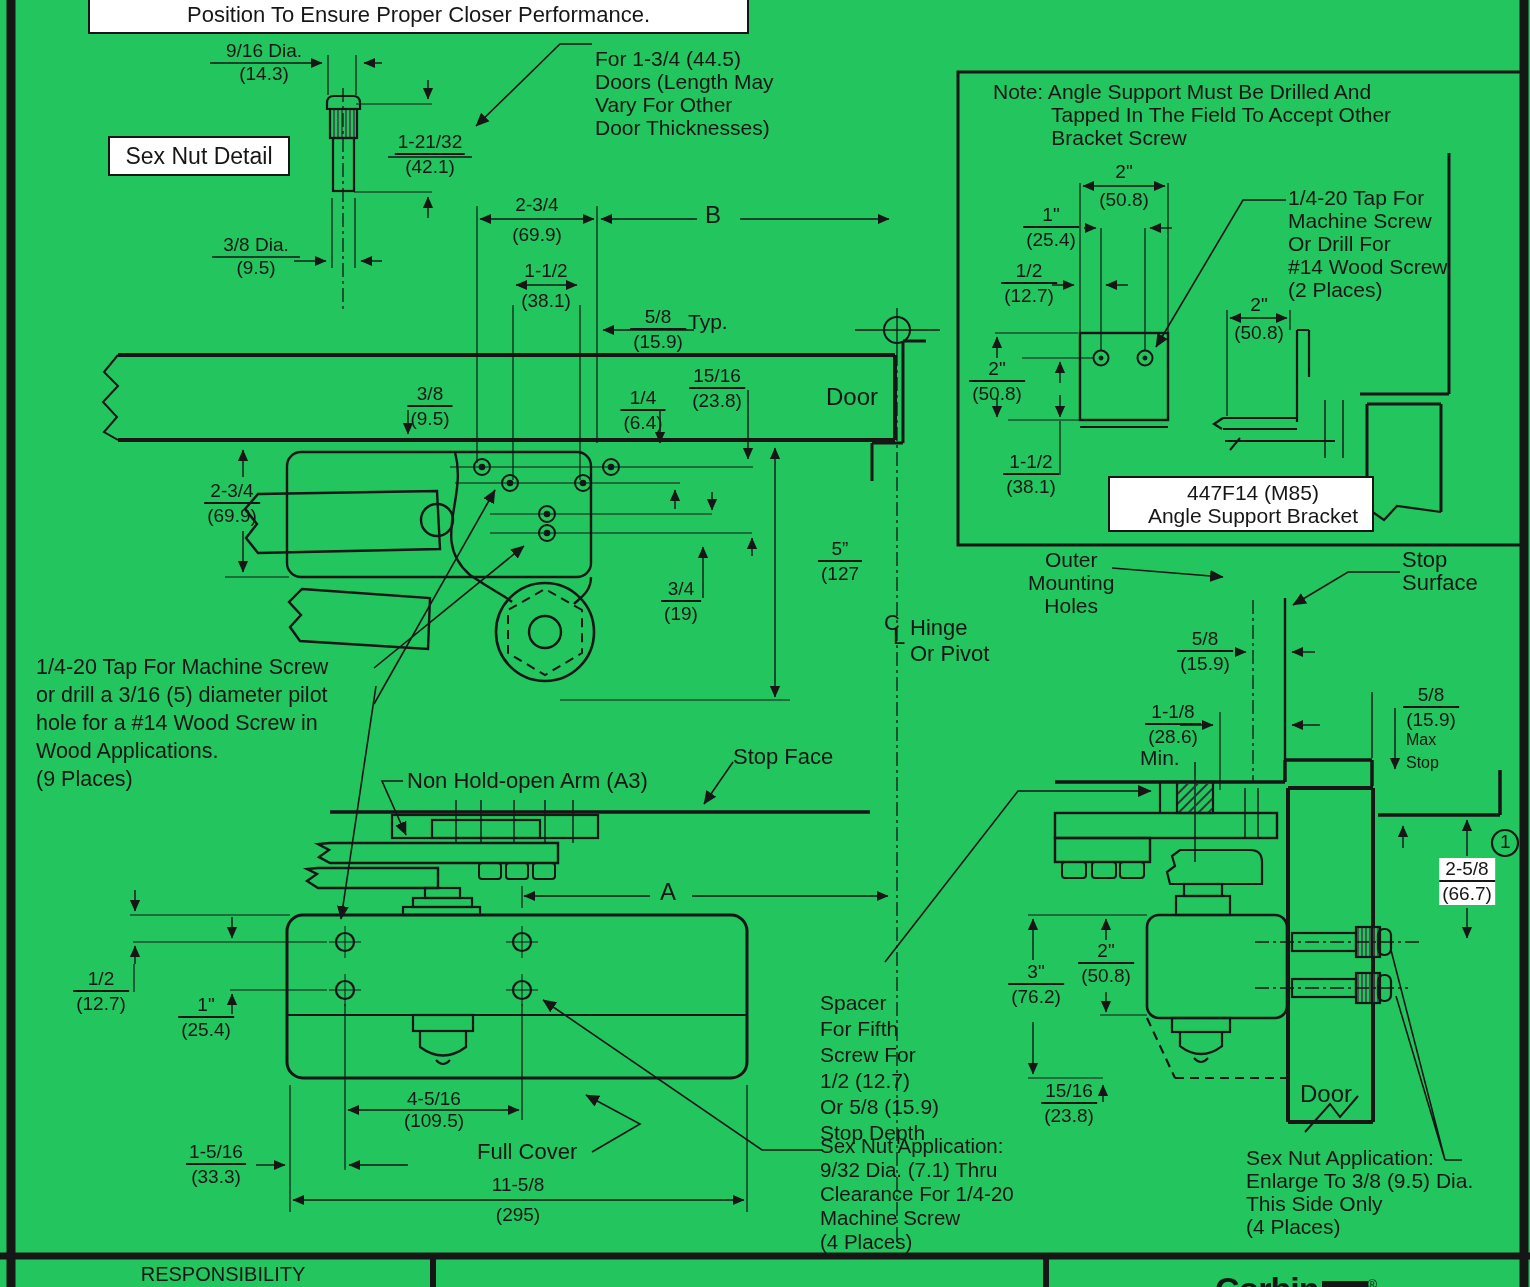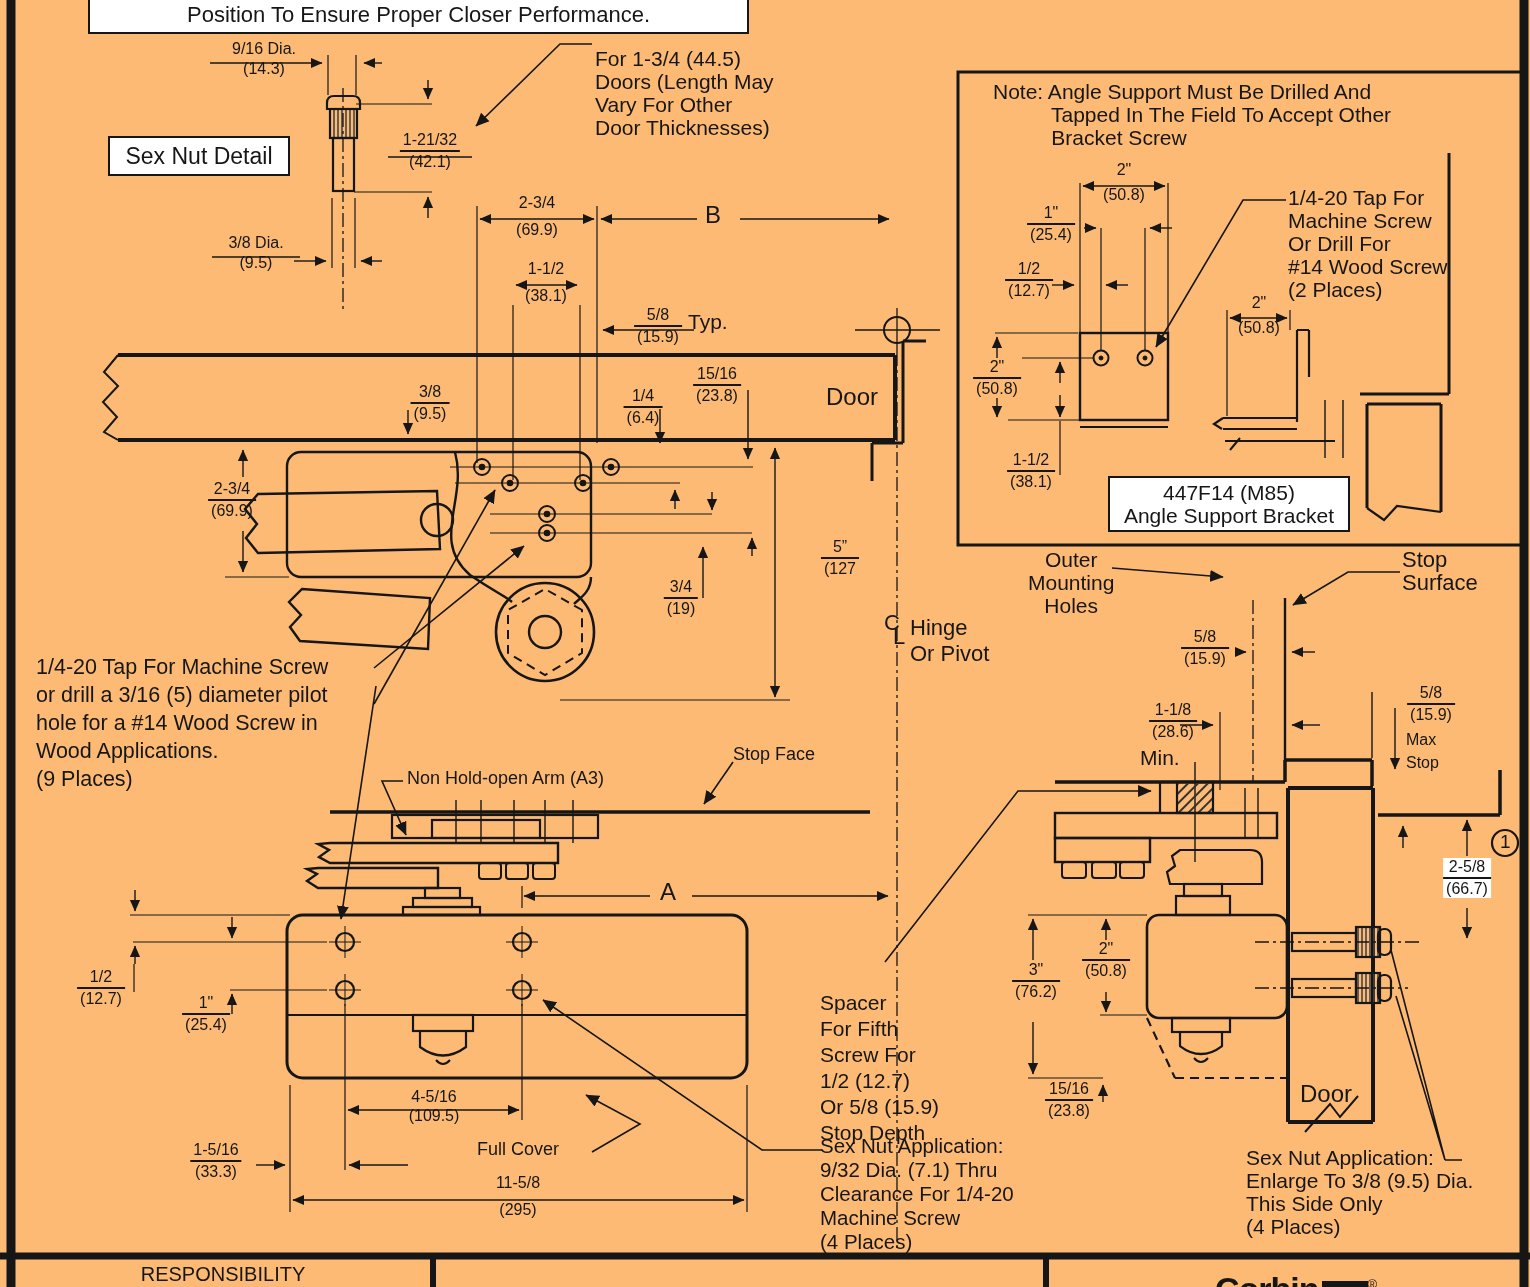--- a/index.html
+++ b/index.html
@@ -1,22 +1,22 @@
 <!DOCTYPE html>
 <html><head>
 <meta charset="utf-8">
 <style>
   html,body{margin:0;padding:0;background:#fff;}
-  #stage{position:relative;width:1530px;height:1287px;overflow:hidden;background:#fdba74;
+  #stage{position:relative;width:1530px;height:1287px;overflow:hidden;background:#22c55e;
          font-family:"Liberation Sans","DejaVu Sans",sans-serif;color:#161616;}
   svg{position:absolute;left:0;top:0;}
-  .frac{position:absolute;transform:translateX(-50%);text-align:center;font-size:16px;line-height:1.12;white-space:nowrap;z-index:3;}
+  .frac{position:absolute;transform:translateX(-50%);text-align:center;font-size:19px;line-height:1.12;white-space:nowrap;z-index:3;}
   .frac .n{display:block;padding:0 3px 1px;}
   .frac .d{display:block;border-top:2px solid #161616;padding:1px 3px 0;}
-  .lbl{position:absolute;white-space:pre;font-size:18px;line-height:1.15;z-index:3;}
+  .lbl{position:absolute;white-space:pre;font-size:22px;line-height:1.15;z-index:3;}
   .note{position:absolute;white-space:pre;font-size:21px;line-height:23px;z-index:3;}
   .boxlbl{position:absolute;border:2.5px solid #161616;background:#fff;display:flex;align-items:center;justify-content:center;text-align:center;white-space:pre;z-index:3;}
   .big{font-size:24px;}
   .cl{position:absolute;font-size:22px;z-index:3;}
   .tb-cell{position:absolute;font-size:20px;text-align:center;z-index:4;}
   .brand{position:absolute;z-index:4;font-weight:800;font-size:34px;letter-spacing:-1px;white-space:nowrap;}
   .brand .mark{display:inline-block;width:46px;height:20px;background:#161616;margin-left:3px;}
   .brand sup{font-size:13px;font-weight:400;}
 </style>
 </head>
@@ -397,21 +397,21 @@
       <span class="d" style="border-top:none;padding-top:6px;">(50.8)</span>
     </div>
 <div class="frac" style="left:997px;top:358px;">
   <span class="n">2"</span>
       <span class="d">(50.8)</span>
     </div>
 <div class="frac" style="left:1031px;top:451px;">
   <span class="n">1-1/2</span>
       <span class="d">(38.1)</span>
     </div>
-<div class="boxlbl" style="left:1108px;top:476px;width:238px;height:52px;font-size:21px;line-height:23px;">
+<div class="boxlbl" style="left:1108px;top:476px;width:238px;height:52px;font-size:21px;line-height:23px;padding-left:24px;">
   <span>447F14 (M85)
 Angle Support Bracket</span>
 </div>
 
 <div class="note" style="left:1028px;top:548px;text-align:center;">Outer
 Mounting
 Holes</div>
 <div class="note" style="left:1402px;top:548px;font-size:22px;">Stop
 Surface</div>
 <div class="frac" style="left:1205px;top:628px;">

